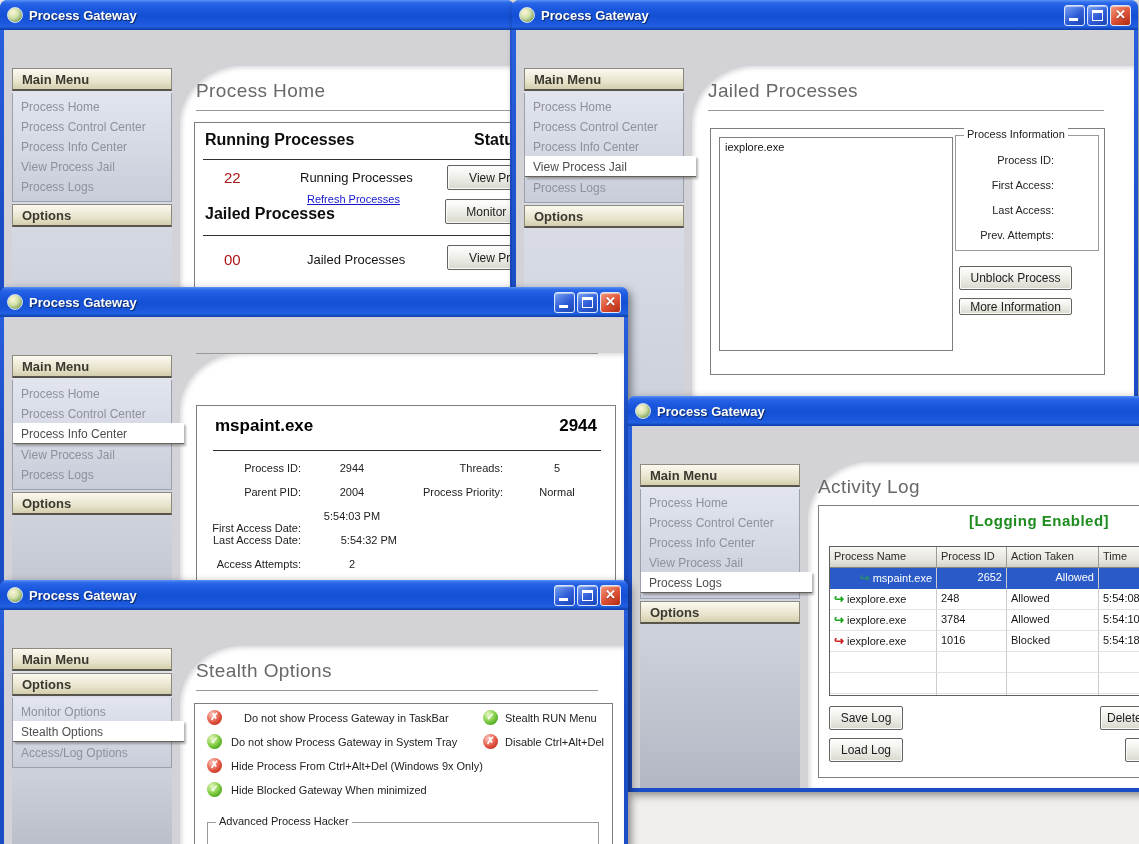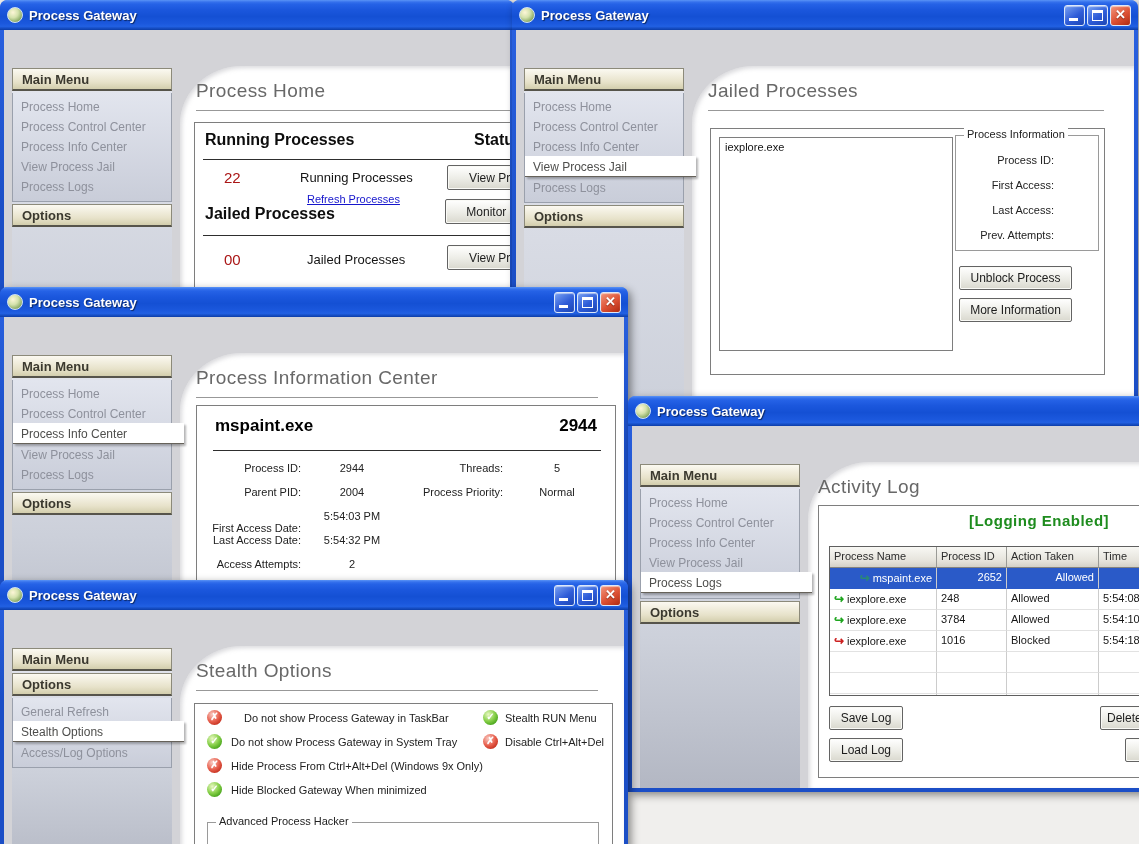--- a/index.html
+++ b/index.html
@@ -166,21 +166,21 @@
           <div class="gbox" style="left:244px; top:6px; width:144px; height:116px;">
             <span class="gbox-label">Process Information</span>
             <div style="position:absolute; left:0; top:18px; width:98px;">
               <div class="field-line">Process ID:</div>
               <div class="field-line">First Access:</div>
               <div class="field-line">Last Access:</div>
               <div class="field-line">Prev. Attempts:</div>
             </div>
           </div>
           <div class="btn" style="left:248px; top:137px; width:113px; height:24px;">Unblock Process</div>
-          <div class="btn" style="left:248px; top:169px; width:113px; height:24px;">More Information</div>
+          <div class="btn" style="left:248px; top:169px; width:113px; height:17px;">More Information</div>
         </div>
       </div>
     </div>
   </div>
 
   <div class="window" style="left:0; top:287px; width:628px; height:400px; z-index:3;">
     <div class="titlebar">
       <span class="app-icon"></span>
       <span class="title-text">Process Gateway</span>
       <span class="tb-group">
@@ -201,42 +201,41 @@
         <div class="menu-list">
           <div class="menu-item">Process Home</div>
           <div class="menu-item">Process Control Center</div>
           <div class="menu-item selected">Process Info Center</div>
           <div class="menu-item">View Process Jail</div>
           <div class="menu-item">Process Logs</div>
         </div>
         <div class="menu-header">Options</div>
       </div>
       <div class="panel">
-        <div class="heading">Process Information Center</div>
         <hr class="heading-rule" style="margin-right:26px;">
         <div class="cbox" style="left:16px; top:52px; width:420px; height:195px;">
           <div class="big-name" style="left:18px; top:10px;">mspaint.exe</div>
           <div class="big-name" style="right:18px; top:10px;">2944</div>
           <div class="sec-rule" style="left:16px; width:388px; top:44px;"></div>
 
           <div class="small-label" style="left:0; top:56px; width:104px; text-align:right;">Process ID:</div>
           <div class="small-label" style="left:110px; top:56px; width:90px; text-align:center;">2944</div>
           <div class="small-label" style="left:200px; top:56px; width:106px; text-align:right;">Threads:</div>
           <div class="small-label" style="left:310px; top:56px; width:100px; text-align:center;">5</div>
 
           <div class="small-label" style="left:0; top:80px; width:104px; text-align:right;">Parent PID:</div>
           <div class="small-label" style="left:110px; top:80px; width:90px; text-align:center;">2004</div>
           <div class="small-label" style="left:200px; top:80px; width:106px; text-align:right;">Process Priority:</div>
           <div class="small-label" style="left:310px; top:80px; width:100px; text-align:center;">Normal</div>
 
           <div class="small-label" style="left:0; top:116px; width:104px; text-align:right;">First Access Date:</div>
           <div class="small-label" style="left:110px; top:104px; width:90px; text-align:center;">5:54:03 PM</div>
 
           <div class="small-label" style="left:0; top:128px; width:104px; text-align:right;">Last Access Date:</div>
-          <div class="small-label" style="left:110px; top:128px; width:90px; text-align:center;">5:54:32 PM</div>
+          <div class="small-label" style="left:110px; top:128px; width:90px; text-align:right;">5:54:32 PM</div>
 
           <div class="small-label" style="left:0; top:152px; width:104px; text-align:right;">Access Attempts:</div>
           <div class="small-label" style="left:110px; top:152px; width:90px; text-align:center;">2</div>
         </div>
       </div>
     </div>
   </div>
 
   <div class="window" style="left:628px; top:396px; width:520px; height:396px; z-index:4;">
     <div class="titlebar">
@@ -333,21 +332,21 @@
         <span class="tb close">
             <span class="x-glyph">✕</span>
           </span>
       </span>
     </div>
     <div class="win-body">
       <div class="sidebar">
         <div class="menu-header">Main Menu</div>
         <div class="menu-header">Options</div>
         <div class="menu-list">
-          <div class="menu-item">General Refresh</div>
+          <div class="menu-item">Monitor Options</div>
           <div class="menu-item selected">Stealth Options</div>
           <div class="menu-item">Access/Log Options</div>
         </div>
       </div>
       <div class="panel">
         <div class="heading">Stealth Options</div>
         <hr class="heading-rule" style="margin-right:26px;">
         <div class="cbox" style="left:14px; top:57px; width:419px; height:170px;">
           <div>
             <span class="ck off" style="left:12px; top:6px;"></span>

